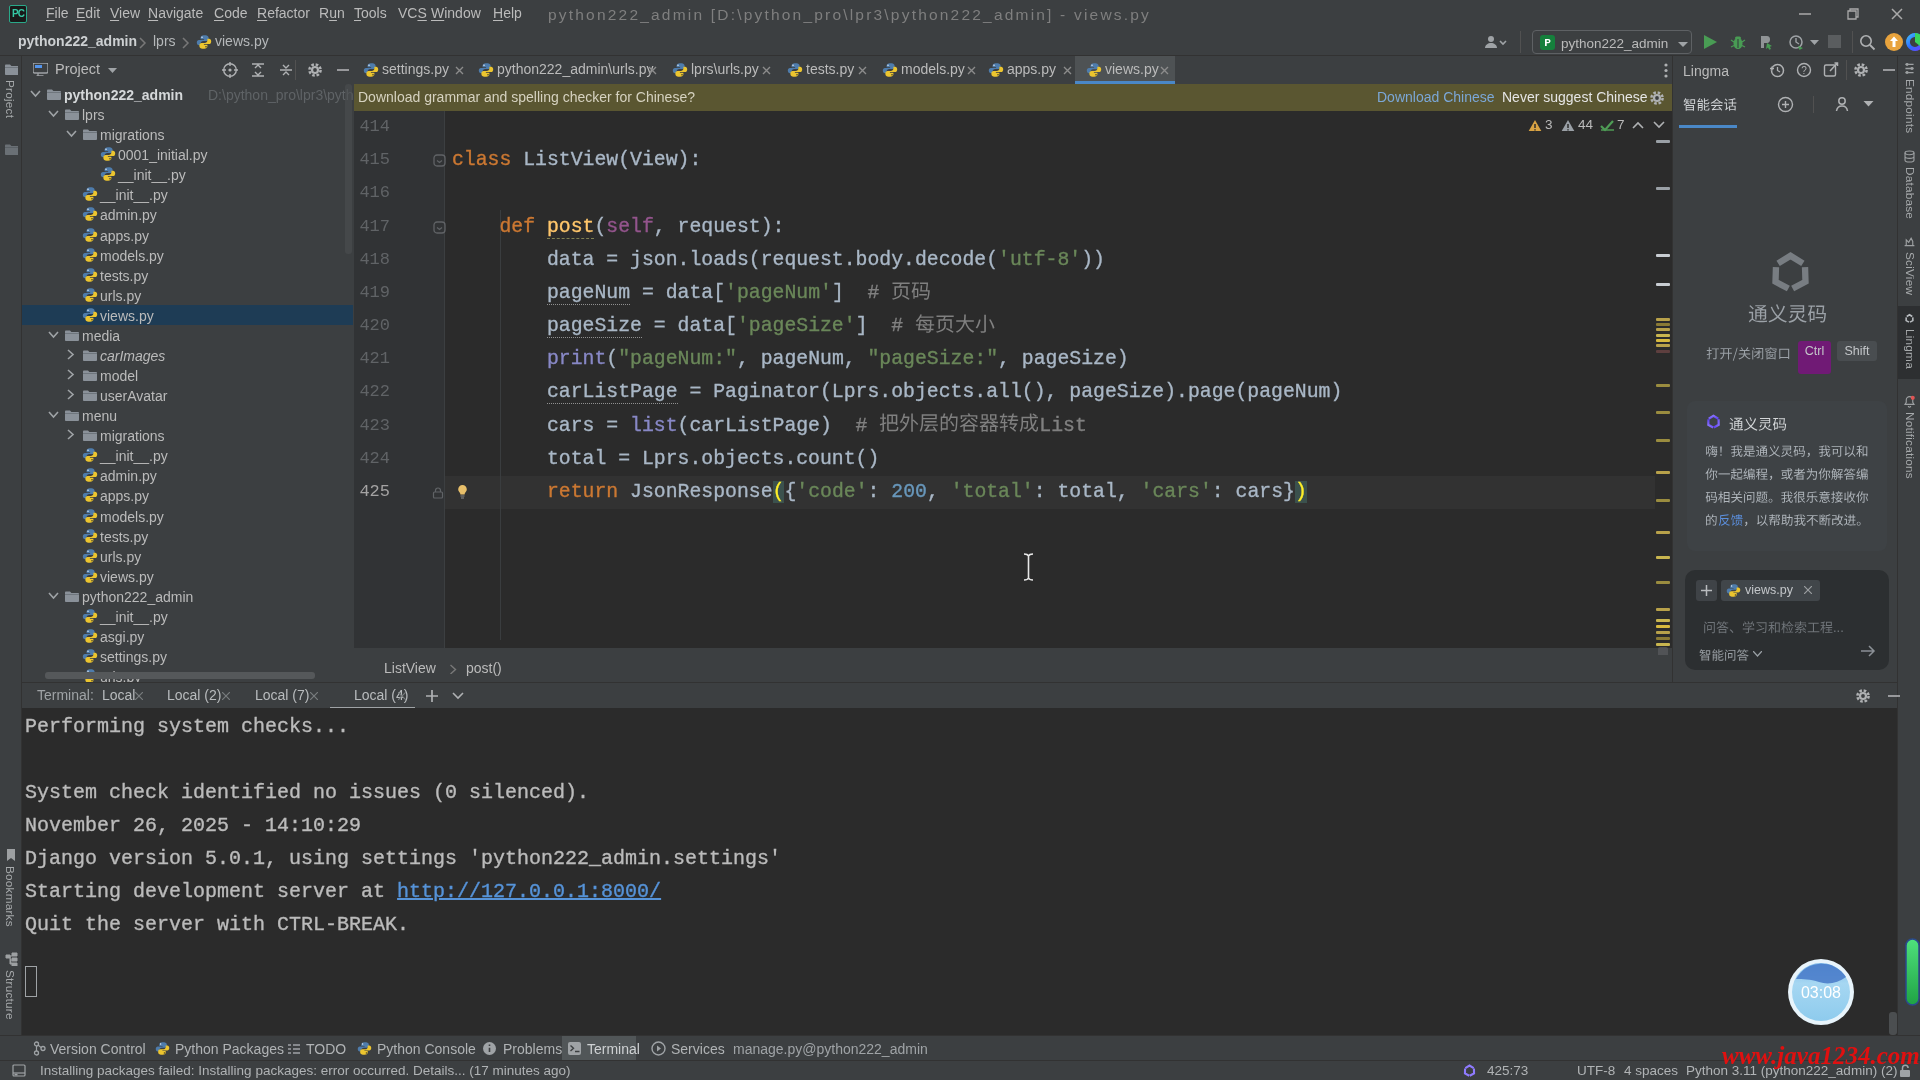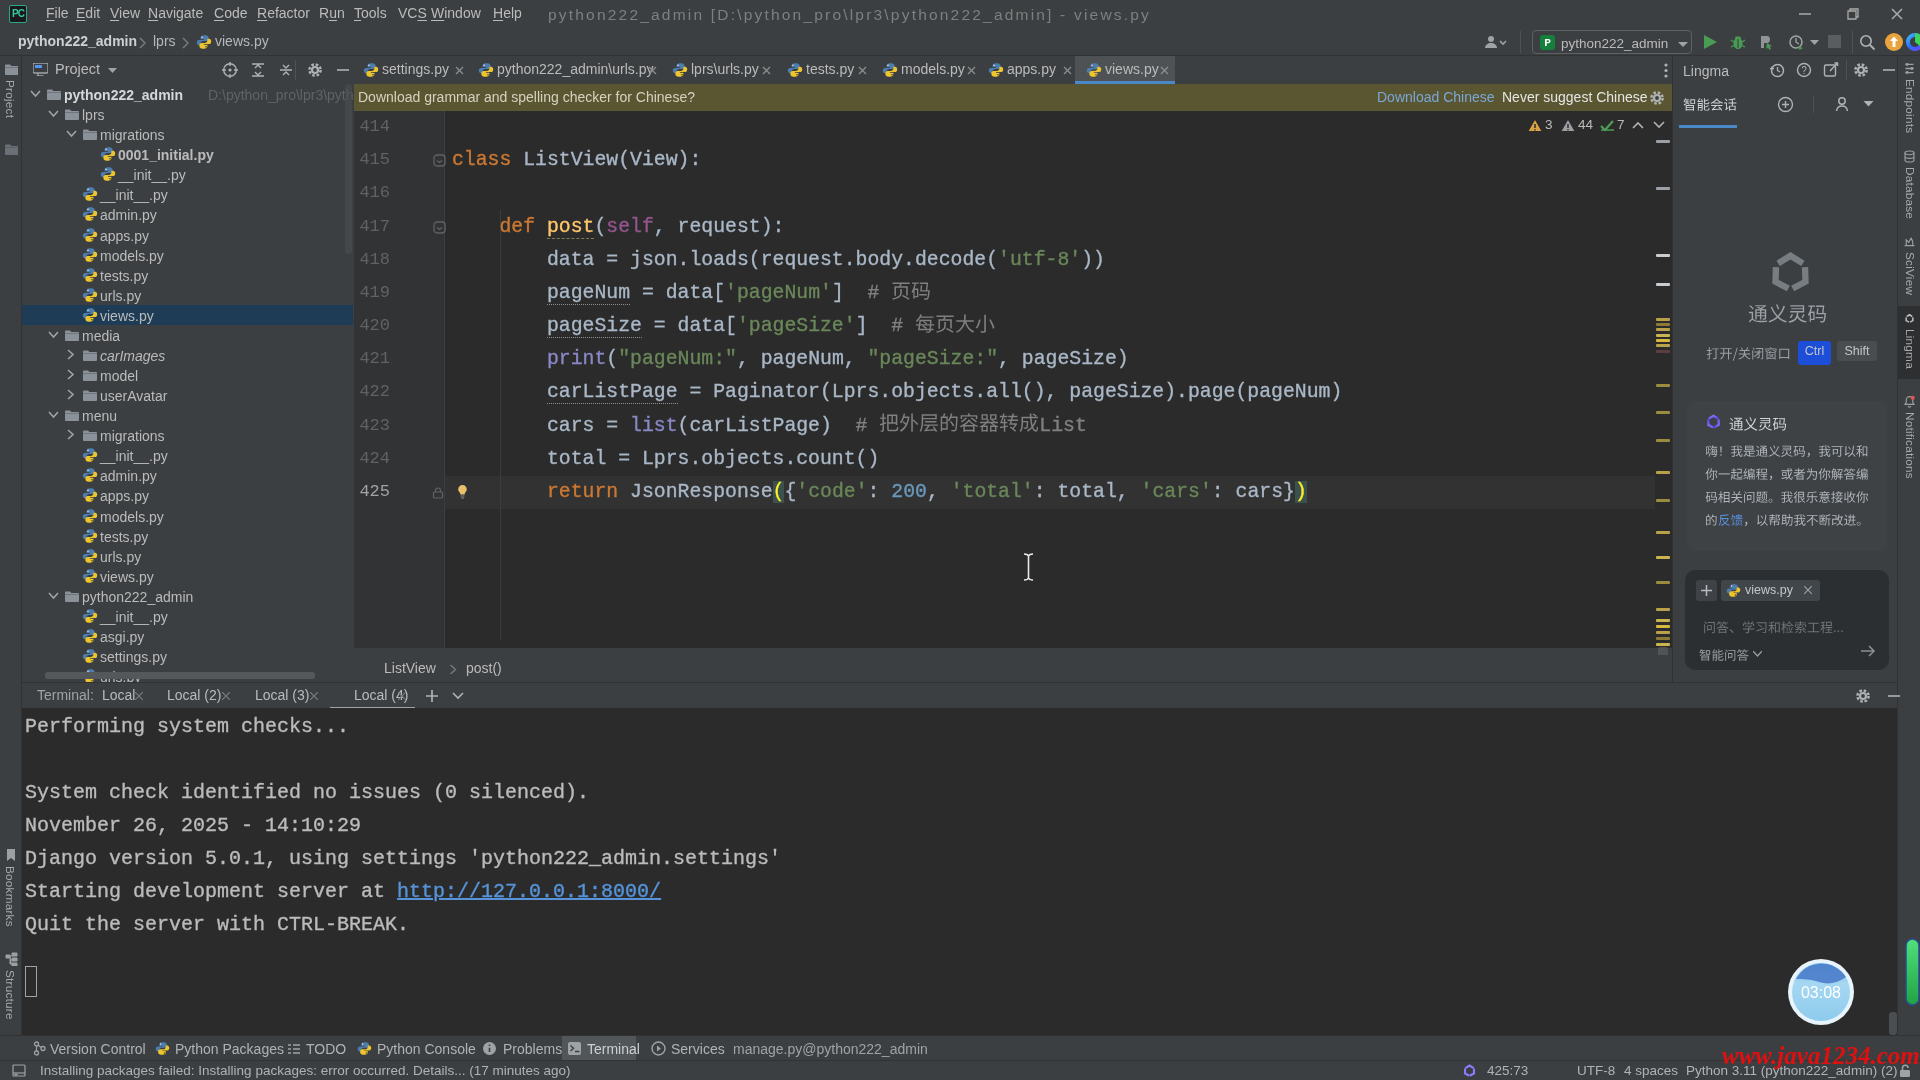--- a/index.html
+++ b/index.html
@@ -325,21 +325,21 @@
         </svg>
         <svg class="abs" style="left:60px;top:3px" width="15" height="14">
           <use href="#folder"></use>
         </svg>
         <span style="position:absolute;left:78px;top:1px;">migrations</span>
       </div>
 <div class="trow" style="top:60.2px;left:0;width:331px;">
         <svg class="abs" style="left:78px;top:2px" width="16" height="16">
           <use href="#pyico"></use>
         </svg>
-        <span style="position:absolute;left:96px;top:1px;font-weight:bold;">0001_initial.py</span>
+        <span style="position:absolute;left:96px;top:1px;">0001_initial.py</span>
       </div>
 <div class="trow" style="top:80.3px;left:0;width:331px;">
         <svg class="abs" style="left:78px;top:2px" width="16" height="16">
           <use href="#pyico"></use>
         </svg>
         <span style="position:absolute;left:96px;top:1px;">__init__.py</span>
       </div>
 <div class="trow" style="top:100.3px;left:0;width:331px;">
         <svg class="abs" style="left:60px;top:2px" width="16" height="16">
           <use href="#pyico"></use>
@@ -747,21 +747,21 @@
         </svg></div>
 <div class="abs" style="left:33px;top:288px;"><svg class="cjk" style="width:85.0px;height:11.4px;color:#9ba1a7;" viewBox="0 -860 6392 860" fill="currentColor">
           <use href="#c34" x="0"></use>
           <use href="#c28" x="1000"></use>
           <use href="#c0" x="2000"></use>
           <use href="#c12" x="2392"></use>
           <use href="#c61" x="3392"></use>
           <use href="#c49" x="4392"></use>
           <use href="#c15" x="5392"></use>
         </svg></div>
-<div class="abs" style="left:125px;top:285px;width:33px;height:24px;background:#1d4ed8;border-radius:3px;color:#c3c6c9;font-size:12.5px;text-align:center;line-height:20px;">Ctrl</div>
+<div class="abs" style="left:125px;top:285px;width:33px;height:33px;background:#701a75;border-radius:3px;color:#c3c6c9;font-size:12.5px;text-align:center;line-height:20px;">Ctrl</div>
 <div class="abs" style="left:164px;top:285px;width:40px;height:20px;background:#494d50;border-radius:3px;color:#c3c6c9;font-size:12.5px;text-align:center;line-height:20px;">Shift</div>
 <div class="abs" style="left:14px;top:345px;width:200px;height:150px;background:#3e4245;border-radius:8px;"></div>
 <svg class="abs" style="left:32px;top:357px;color:#7a5cff" width="17" height="17" viewBox="0 0 100 100">
         <defs>
           <linearGradient id="pk" x1="0" y1="0" x2="1" y2="1">
             <stop offset="0" stop-color="#8f7bff"></stop>
             <stop offset="1" stop-color="#5b3df0"></stop>
           </linearGradient>
         </defs>
         <g fill="none" stroke="url(#pk)" stroke-width="13">
@@ -914,21 +914,21 @@
 <div class="abs" id="termtabs">
 <span class="abs" style="left:15px;top:4px;color:#9fa3a6;">Terminal:</span>
 <span class="abs" style="left:80px;top:4px;">Local</span>
 <svg class="abs" style="left:113px;top:9px" width="8" height="8">
         <path d="M0 0l8 8M8 0L0 8" stroke="#787c7e" stroke-width="1.2"></path>
       </svg>
 <span class="abs" style="left:145px;top:4px;">Local (2)</span>
 <svg class="abs" style="left:200px;top:9px" width="8" height="8">
         <path d="M0 0l8 8M8 0L0 8" stroke="#787c7e" stroke-width="1.2"></path>
       </svg>
-<span class="abs" style="left:233px;top:4px;">Local (3)</span>
+<span class="abs" style="left:233px;top:4px;">Local (7)</span>
 <svg class="abs" style="left:288px;top:9px" width="8" height="8">
         <path d="M0 0l8 8M8 0L0 8" stroke="#787c7e" stroke-width="1.2"></path>
       </svg>
 <span class="abs" style="left:320px;top:4px;margin-left:12px;">Local (4)</span>
 <svg class="abs" style="left:376px;top:9px" width="8" height="8">
         <path d="M0 0l8 8M8 0L0 8" stroke="#787c7e" stroke-width="1.2"></path>
       </svg>
 <div class="abs" style="left:308px;top:24px;width:85px;height:2px;background:#9fa3a6;"></div>
 <svg class="abs" style="left:403px;top:6px" width="14" height="14">
         <path d="M7 1v12M1 7h12" stroke="#afb1b3" stroke-width="1.7"></path>

